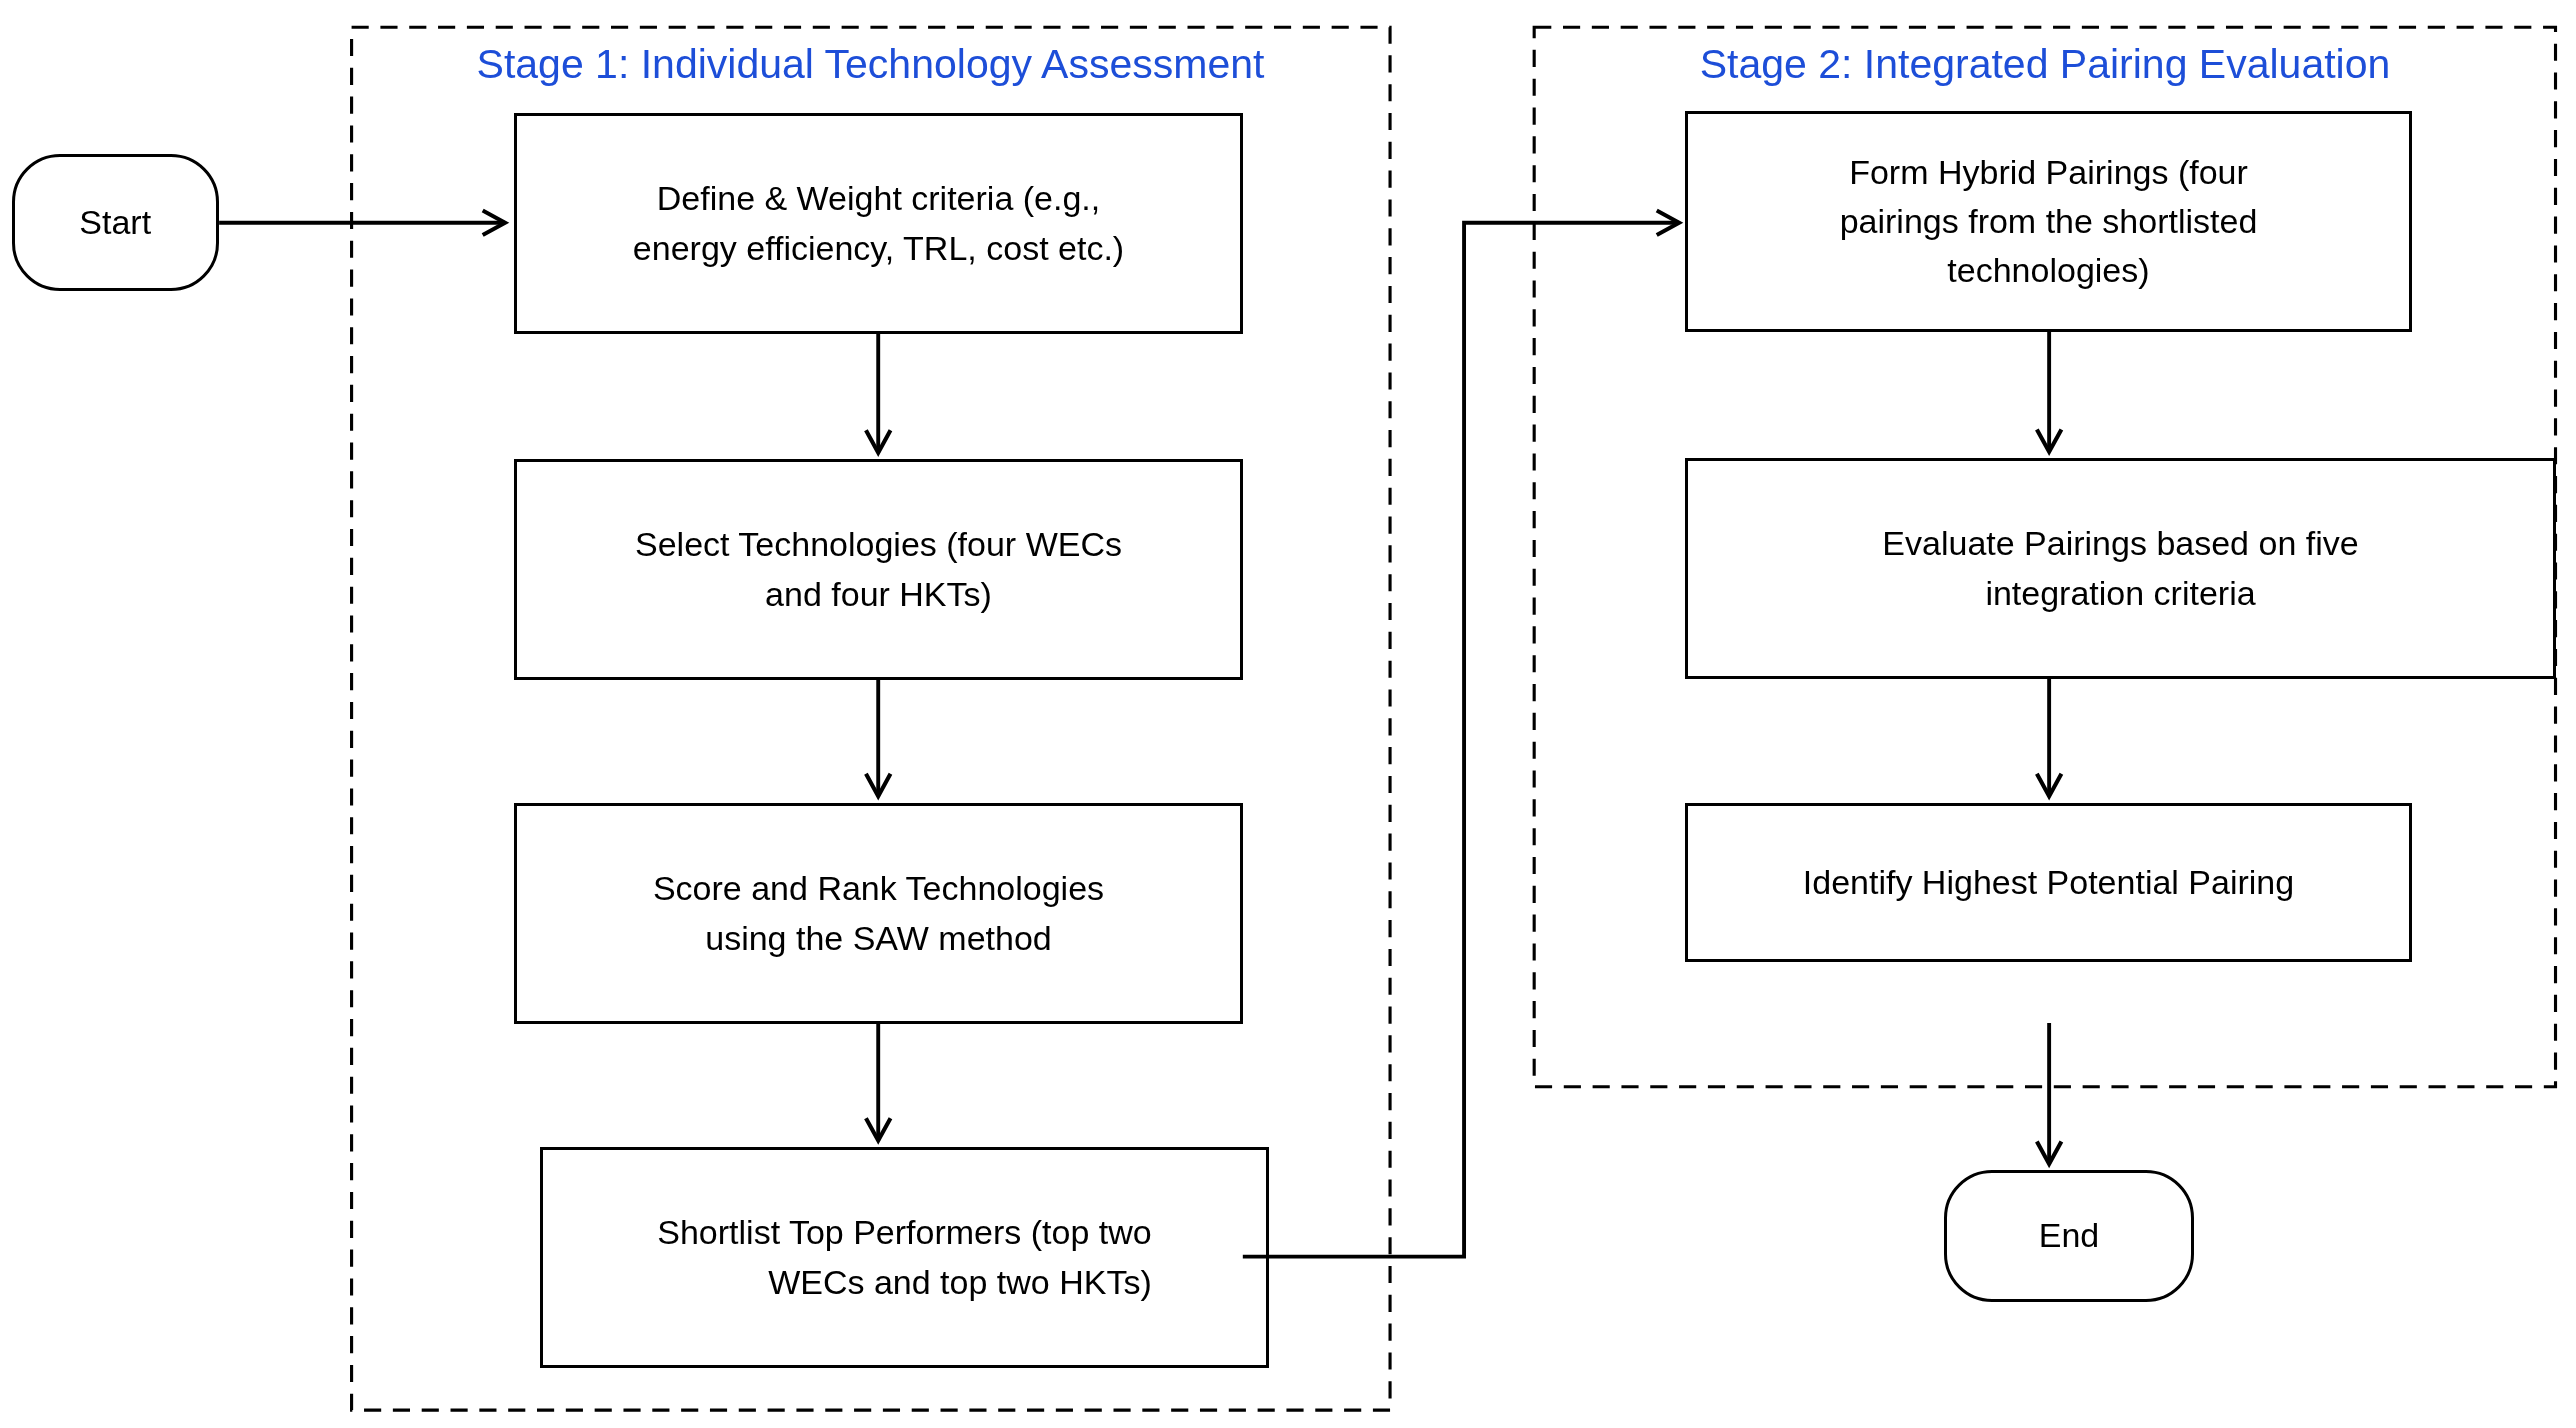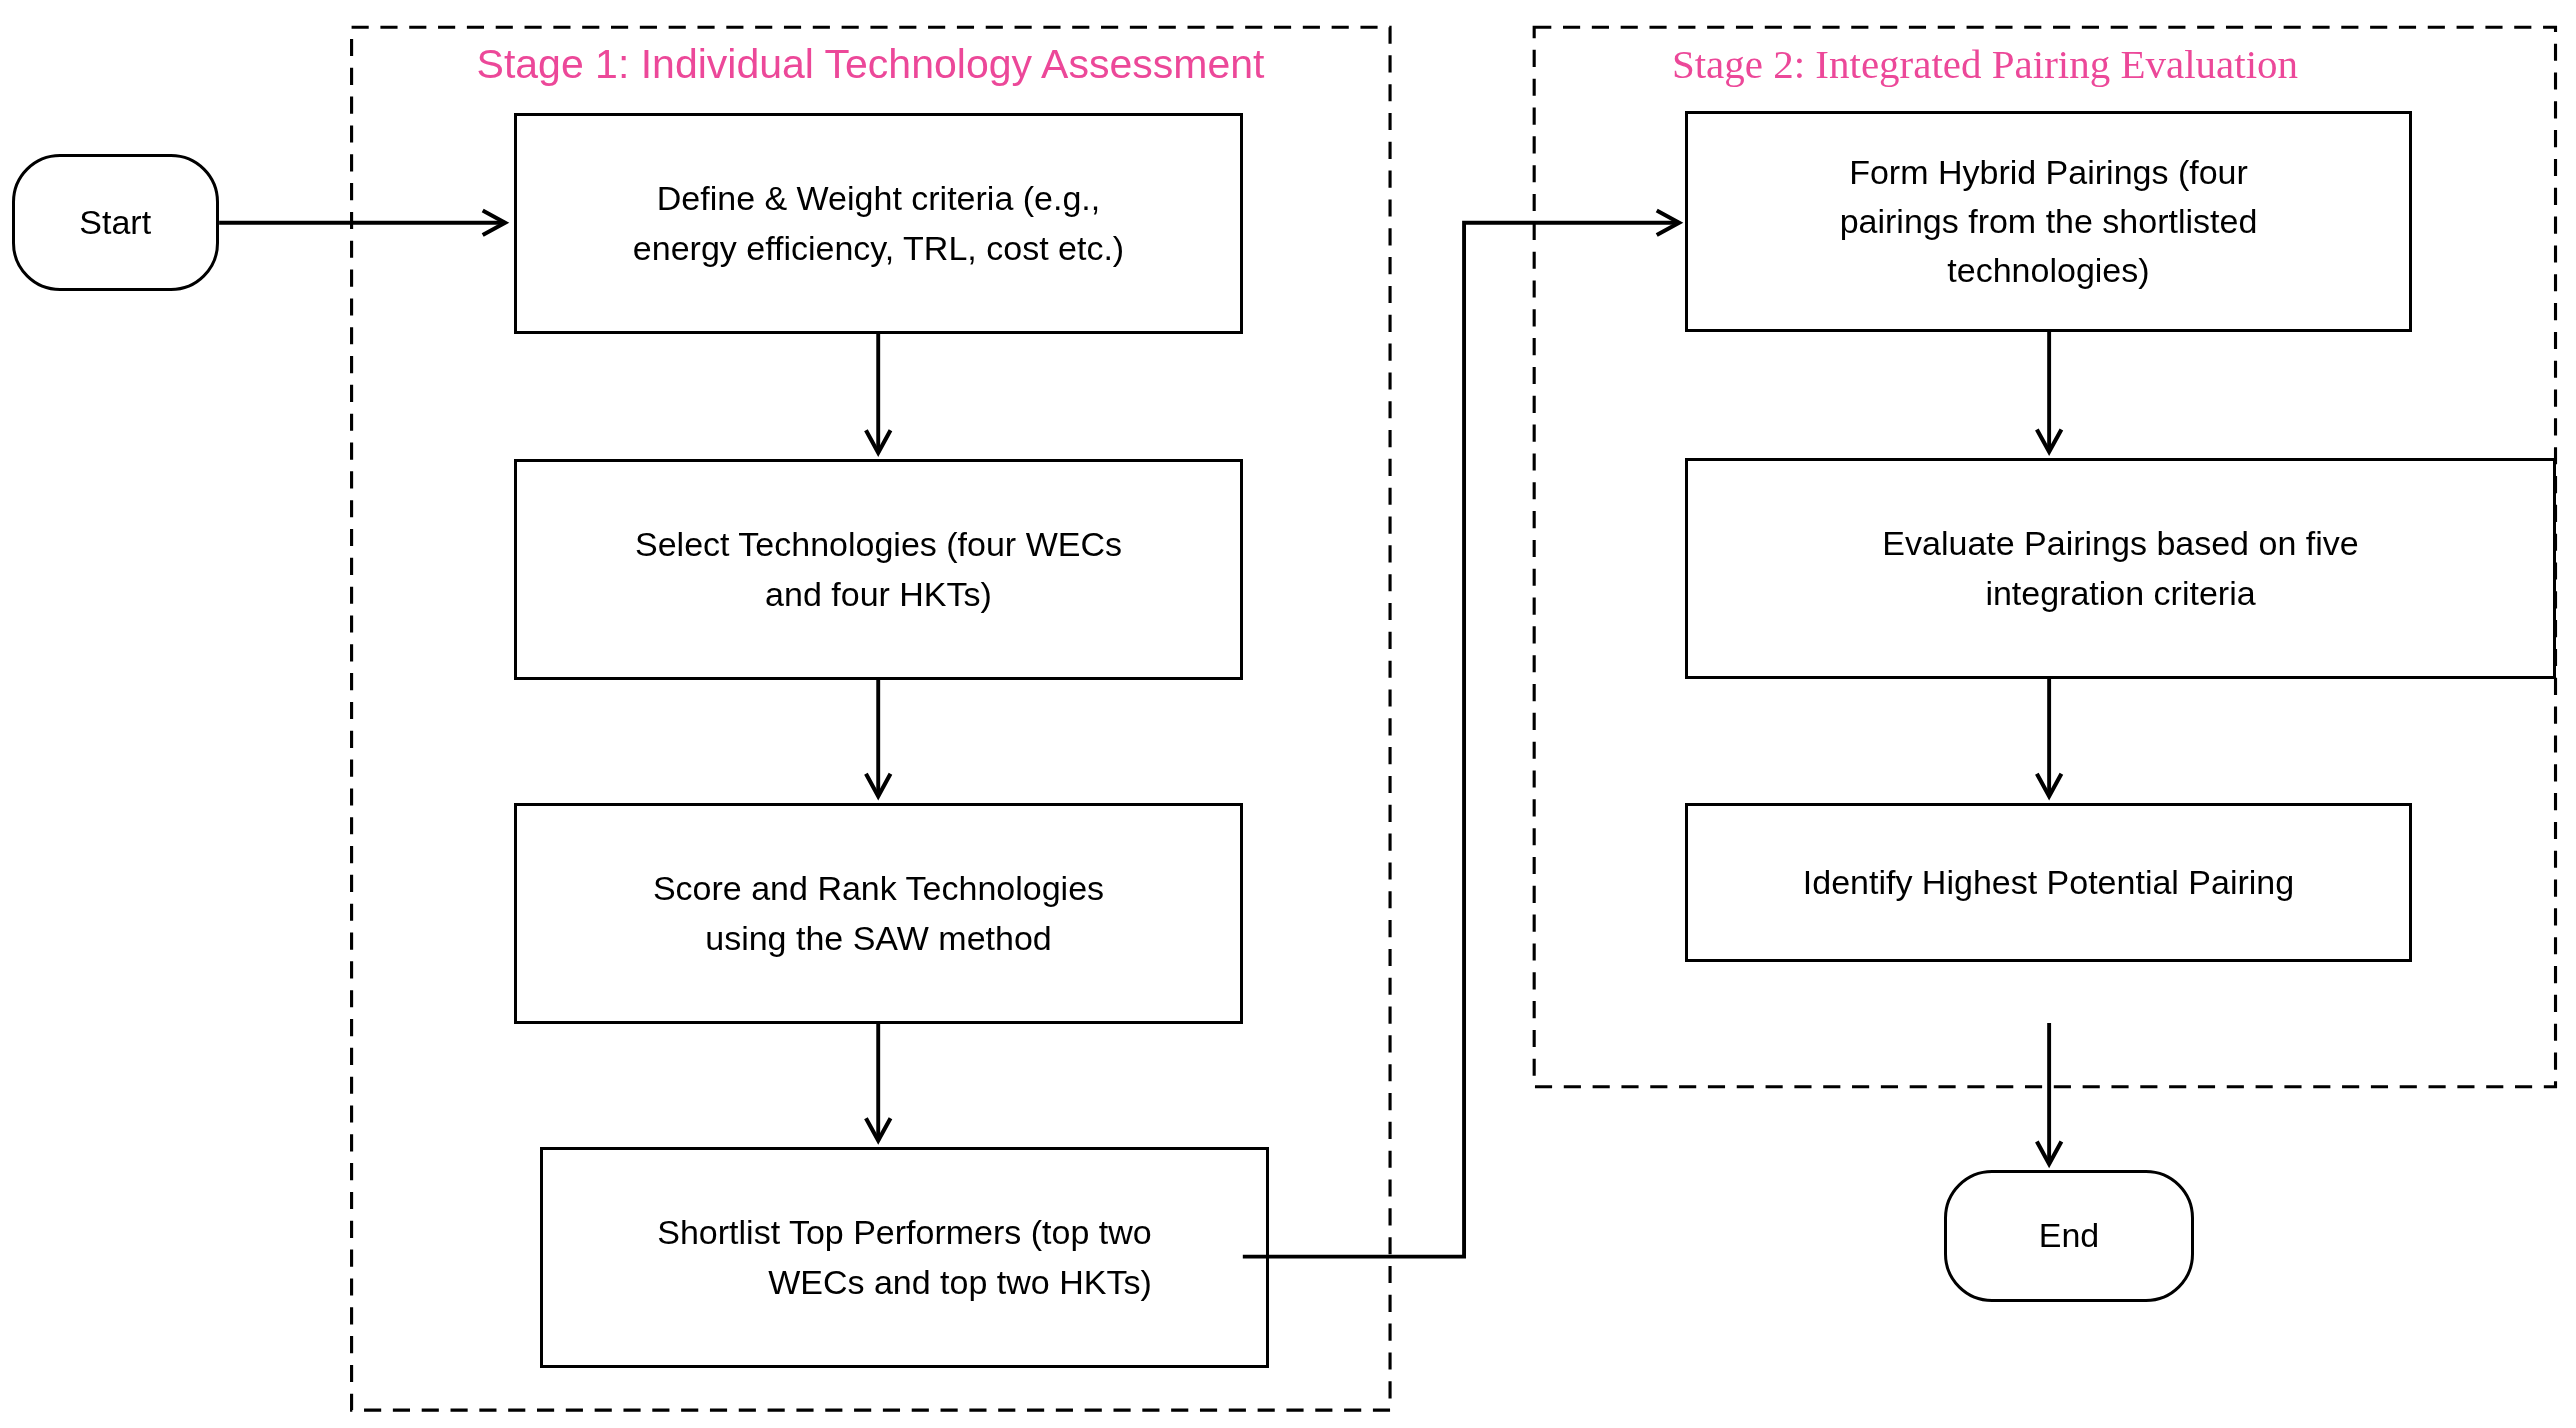--- a/index.html
+++ b/index.html
@@ -13,25 +13,25 @@
     overflow: hidden;
   }
   * { box-sizing: border-box; }
 
   .stage-title {
     position: absolute;
     top: 41px;
     text-align: center;
     font-size: 41px;
     line-height: 1.15;
-    color: #ec4899;
+    color: #1d4ed8;
     white-space: nowrap;
   }
   #stage1-title { left: 351px; width: 1039px; }
-  #stage2-title { left: 1474px; width: 1022px; font-family: Liberation Serif, serif; }
+  #stage2-title { left: 1534px; width: 1022px; }
 
   .node {
     position: absolute;
     background: #ffffff;
     border: 3.9px solid #000000;
     display: flex;
     align-items: center;
     justify-content: center;
     text-align: center;
     font-size: 34px;

